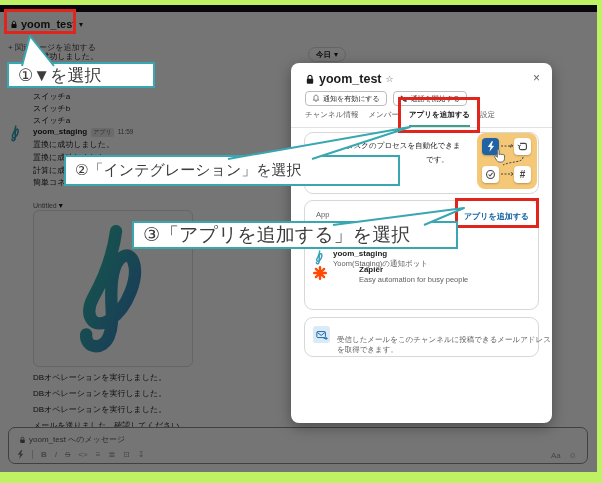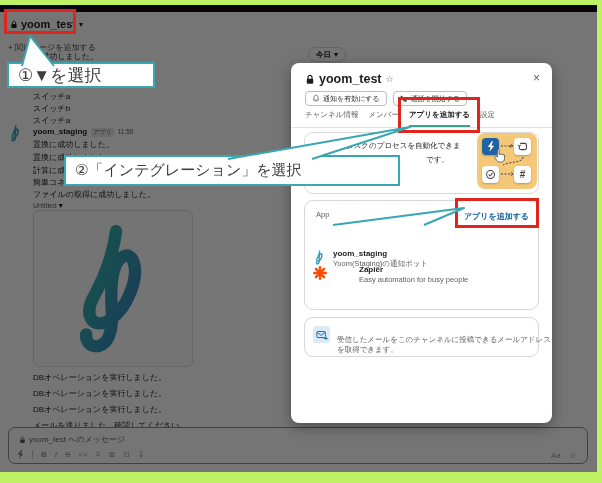--- a/index.html
+++ b/index.html
@@ -123,21 +123,20 @@
     </div>
     <div class="bot-head">
       <span class="bot-name">yoom_staging</span>
       <span class="bot-badge">アプリ</span>
       <span class="bot-time">11:59</span>
     </div>
     <div class="msg" style="top:134px">置換に成功しました。</div>
     <div class="msg" style="top:147px">置換に成功しました。</div>
     <div class="msg" style="top:160px">計算に成功</div>
     <div class="msg" style="top:172px">簡単コネク</div>
-    <div class="msg" style="top:184px">ファイルの取得に成功しました。</div>
 
     <div class="untitled">
       <span>Untitled</span>
       <span class="caret">▾</span>
     </div>
     <div class="img-card">
       <svg width="104" height="134" viewBox="0 0 100 130">
           <use href="#yoom-glyph"></use>
         </svg>
     </div>
@@ -302,14 +301,17 @@
     <path d="M228,159 L410,127 L312,159" fill="#fff" stroke="#38a7b2" stroke-width="2" stroke-linejoin="round"></path>
     <path d="M333,225 L464,208 L424,225" fill="#fff" stroke="#38a7b2" stroke-width="2" stroke-linejoin="round"></path>
   </svg>
 
   <div class="callout" style="left:7px; top:62px; width:148px; height:26px; font-size:17px;">
     <span>①▼を選択</span>
   </div>
   <div class="callout" style="left:64px; top:155px; width:336px; height:31px; font-size:15px;">
     <span>②「インテグレーション」を選択</span>
   </div>
+  <div class="callout" style="left:132px; top:221px; width:326px; height:28px; font-size:19px;">
+    <span>③「アプリを追加する」を選択</span>
+  </div>
 
 </div>
 
 </body></html>

